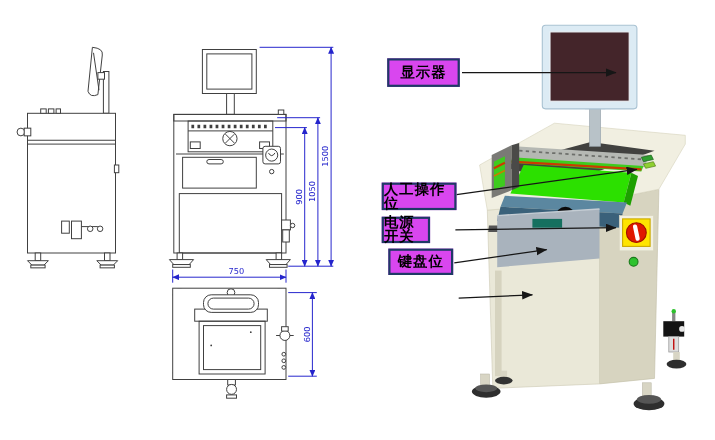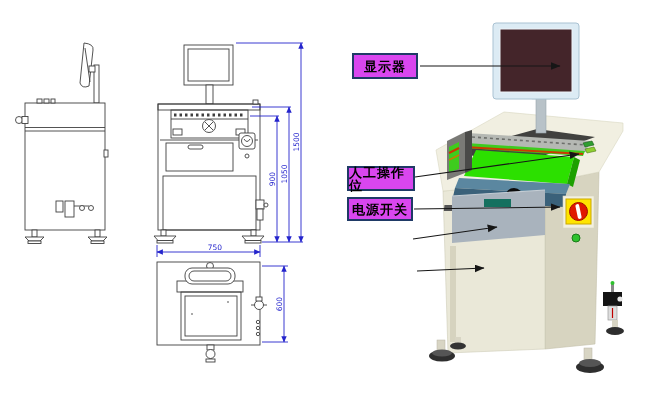--- a/index.html
+++ b/index.html
@@ -269,17 +269,18 @@
     <line x1="414" y1="209" x2="560" y2="207" marker-end="url(#arrB)"></line>
     <line x1="413" y1="239" x2="497" y2="227" marker-end="url(#arrB)"></line>
     <line x1="417" y1="271" x2="484" y2="268" marker-end="url(#arrB)"></line>
   </g>
 </svg>
 
 <div class="callout" style="left:352px;top:53px;width:66px;height:26px">显示器</div>
 
 <div class="callout" style="left:347px;top:166px;width:68px;height:25px">人工操作位</div>
 
-<div class="callout" style="left:347px;top:197px;width:66px;height:24px">电源开关</div>
-
+<div class="callout" style="left:347px;top:197px;width:44px;height:24px">电源开关</div>
+
+<div class="callout" style="left:353px;top:226px;width:59px;height:24px">键盘位</div>
 
 
 </div>
 
 </body></html>

